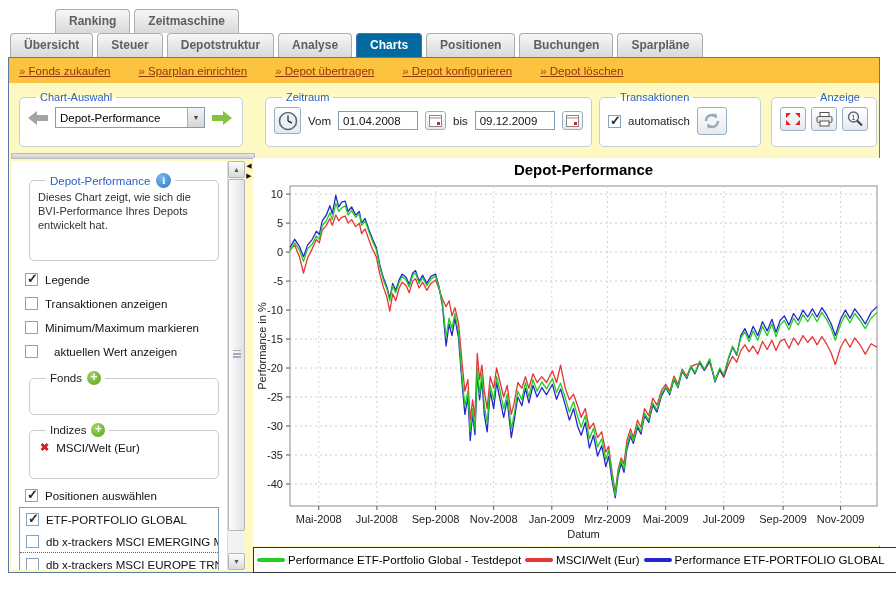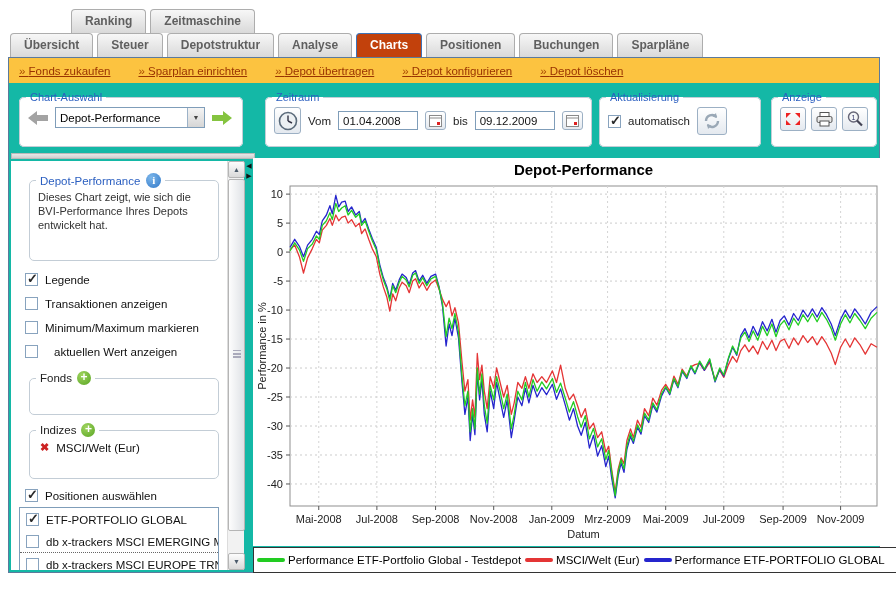--- a/index.html
+++ b/index.html
@@ -1,45 +1,45 @@
 <!DOCTYPE html>
 <html><head>
 <meta charset="utf-8">
 <style>
   * { margin:0; padding:0; box-sizing:border-box; }
   html,body { background:#fff; font-family:"Liberation Sans", sans-serif; }
   .screen { position:relative; width:896px; height:589px; background:#fff; overflow:hidden; }
 
   
   .tabs-row { position:absolute; display:flex; gap:4px; }
-  .tabs1 { left:55px; top:9px;margin-left:16px; }
+  .tabs1 { left:55px; top:9px; }
   .tabs2 { left:10px; top:33px; }
   .tab {
     height:24px; padding:4px 13px 0 13px; font-size:12px; font-weight:bold; color:#5f5f5f;
     background:linear-gradient(#f7f7f7,#d9d9d9); border:1px solid #adadad; border-bottom:none;
     border-radius:4px 4px 0 0; cursor:pointer; white-space:nowrap;
   }
-  .tab.active { background:#c2410c; border-color:#3e73b8; color:#fff;text-align:center; }
+  .tab.active { background:#0369a1; border-color:#3e73b8; color:#fff;text-align:center; }
 
   
   .frame { position:absolute; left:8px; top:57px; width:872px; height:516px;
-    border:1px solid #5c7a9c; background:#14b8a6; }
+    border:1px solid #5c7a9c; background:#fef9c3; }
 
   .action-bar { position:absolute; left:0; top:0; right:0; height:25px; background:#fcc340;
     display:flex; align-items:center; gap:28px; padding-left:10px; font-size:11.5px; }
   .action-link { color:#993300; text-decoration:underline; cursor:pointer; }
   .action-link::before { content:"» "; text-decoration:none; color:#a84a00; }
 
   
   fieldset { position:absolute; border:1px solid #c3cdd6; border-radius:5px; background:#fff; }
-  fieldset legend { font-size:11px; color:#2b5fc0; padding:0 4px; margin-left:6px; }
+  fieldset legend { font-size:11px; color:#2b5fc0; padding:0 4px; margin-left:16px; }
   .fs-chart { left:10px;  top:33px; width:224px; height:56px; }
   .fs-zeit  { left:256px; top:33px; width:322px; height:56px; }
   .fs-akt   { left:590px; top:33px; width:162px; height:56px; }
-  .fs-anz   { left:762px; top:33px; width:104px; height:56px; }
+  .fs-anz   { left:762px; top:33px; width:104px; height:56px;text-align:center; }
   .fs-inner { display:flex; align-items:center; gap:7px; padding:4px 8px; }
 
   .nav-arrow { width:20px; height:16px; cursor:pointer; }
   .selectbox { display:flex; width:150px; height:21px; border:1px solid #7f9db9; background:#fff;
     align-items:center; font-size:11.5px; cursor:pointer; }
   .selectbox .sel-text { flex:1; padding-left:4px; white-space:nowrap; overflow:hidden; }
   .sel-btn { width:17px; height:19px; background:linear-gradient(#f4f4f4,#d6d6d6); border-left:1px solid #9cb2c8;
     font-size:7px; color:#444; display:flex; align-items:center; justify-content:center; }
 
   .tool-btn { border:1px solid #9cb0c4; background:linear-gradient(#ffffff,#e4e9ef); border-radius:3px;
@@ -183,21 +183,21 @@
           <svg class="icon-svg" width="13" height="12" viewBox="0 0 13 12">
             <rect x="0.5" y="0.5" width="12" height="11" fill="#fff" stroke="#8a8a8a"></rect>
             <line x1="0.5" y1="3" x2="12.5" y2="3" stroke="#8a8a8a"></line>
             <rect x="8" y="7" width="3" height="3" fill="#d22"></rect>
           </svg>
         </div>
       </div>
     </fieldset>
 
     <fieldset class="fs-akt">
-      <legend>Aktualisierung</legend>
+      <legend>Transaktionen</legend>
       <div class="fs-inner">
         <span class="cbx checked"></span>
         <span class="field-label">automatisch</span>
         <div class="tool-btn refresh-btn">
           <svg class="icon-svg" width="18" height="18" viewBox="0 0 18 18">
             <path d="M3 9 a6 6 0 0 1 10.4 -4" fill="none" stroke="#9aa8b6" stroke-width="2.4"></path>
             <path d="M15 9 a6 6 0 0 1 -10.4 4" fill="none" stroke="#9aa8b6" stroke-width="2.4"></path>
             <path d="M13 1 L14 6 L9.5 4.5 Z" fill="#9aa8b6"></path>
             <path d="M5 17 L4 12 L8.5 13.5 Z" fill="#9aa8b6"></path>
           </svg>

